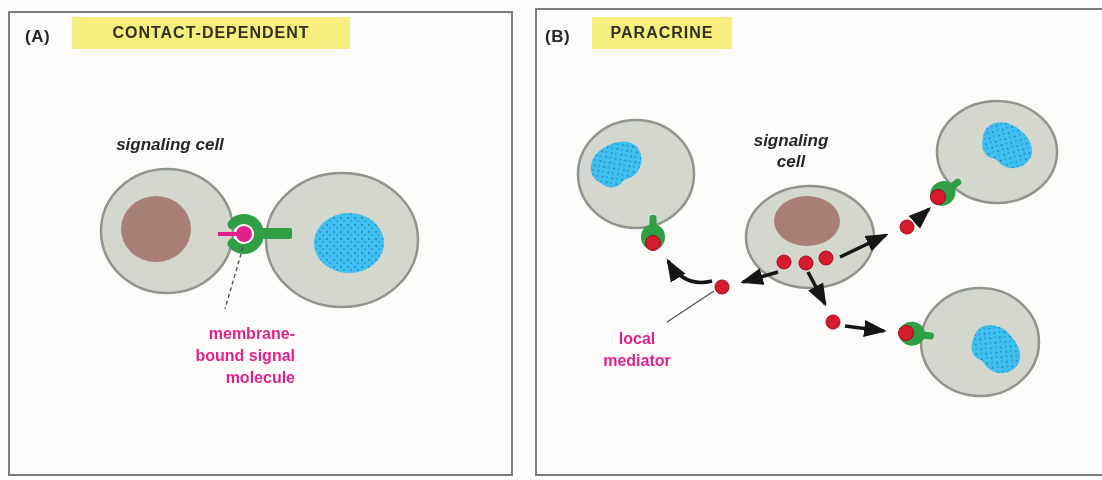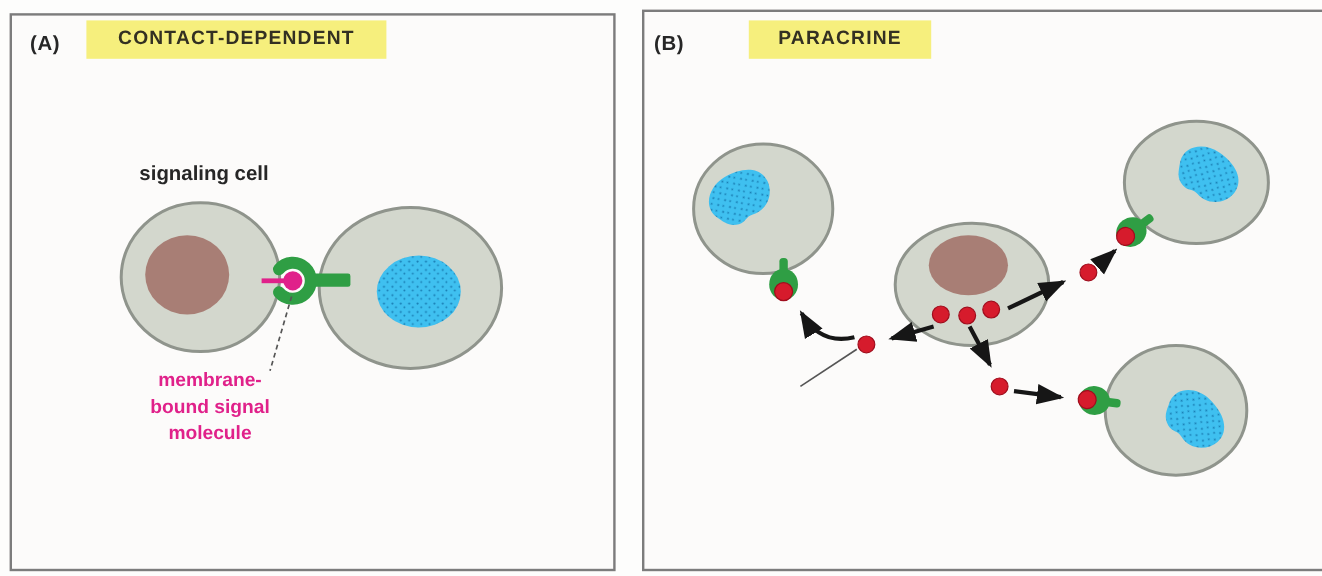--- a/index.html
+++ b/index.html
@@ -19,21 +19,21 @@
     position:absolute;font-size:17px;font-weight:bold;color:var(--text-dark);
     letter-spacing:0.5px;
   }
   .title-highlight{
     position:absolute;background:var(--highlight-yellow);
     font-size:16px;font-weight:bold;color:#333022;letter-spacing:1px;
     text-align:center;display:flex;align-items:center;justify-content:center;
   }
   .cell-label{
     position:absolute;font-size:17px;font-weight:bold;color:var(--text-dark);
-    text-align:center;line-height:21px;white-space:pre-line;width:160px;
+    text-align:center;line-height:21px;white-space:pre-line;width:160px;font-style:italic;
   }
   .magenta-label{
     position:absolute;font-size:16px;font-weight:bold;color:var(--magenta);
     text-align:center;line-height:22px;white-space:pre-line;
   }
   svg{position:absolute;left:0;top:0;}
   .cell-body{fill:var(--cytoplasm);stroke:var(--cell-outline);stroke-width:2.5;}
   .nucleus-brown{fill:var(--nucleus-brown);}
   .nucleus-blue{fill:url(#speckle);stroke:none;}
   .receptor{fill:var(--receptor-green);}
@@ -45,24 +45,24 @@
   .pointer-line{stroke:#555;stroke-width:1.4;fill:none;}
   .pointer-dashed{stroke:#555;stroke-width:1.4;fill:none;stroke-dasharray:4 3;}
 </style>
 </head>
 <body>
 
 <div id="canvas">
 
   <div class="panel" id="panel-a">
     <div class="panel-id" style="left:15px;top:14px;">(A)</div>
-    <div class="title-highlight" style="left:62px;top:4px;width:250px;height:32px;">CONTACT-DEPENDENT</div>
+    <div class="title-highlight" style="left:62px;top:4px;width:278px;height:32px;">CONTACT-DEPENDENT</div>
 
     <div class="cell-label" style="left:80px;top:121px;">signaling cell</div>
-    <div class="magenta-label" style="left:45px;top:294px;width:240px;">membrane-
+    <div class="magenta-label" style="left:45px;top:310px;width:240px;text-align:right;">membrane-
 bound signal
 molecule</div>
 
     <svg width="501" height="461" viewBox="0 0 501 461">
       <defs>
         <pattern id="speckle" width="7" height="7" patternUnits="userSpaceOnUse">
           <rect width="7" height="7" fill="var(--nucleus-blue)"></rect>
           <circle cx="2" cy="2" r="0.9" fill="var(--nucleus-blue-speckle)"></circle>
           <circle cx="5" cy="5" r="0.8" fill="var(--nucleus-blue-speckle)"></circle>
         </pattern>
@@ -79,22 +79,26 @@
 
       <path class="receptor-arc" d="M 222.5 211.4 A 15 15 0 1 1 222.5 230.6"></path>
       <rect class="receptor" x="248" y="215" width="34" height="11" rx="2"></rect>
 
       <line class="pointer-dashed" x1="233" y1="234" x2="215" y2="296"></line>
     </svg>
   </div>
 
   <div class="panel" id="panel-b">
     <div class="panel-id" style="left:8px;top:17px;">(B)</div>
-    <div class="title-highlight" style="left:55px;top:7px;width:152px;height:32px;margin-left:32px;">PARACRINE</div>
+    <div class="title-highlight" style="left:55px;top:7px;width:140px;height:32px;">PARACRINE</div>
 
+    <div class="cell-label" style="left:174px;top:120px;">signaling
+cell</div>
+    <div class="magenta-label" style="left:20px;top:318px;width:160px;">local
+mediator</div>
 
     <svg width="568" height="464" viewBox="0 0 568 464">
       <defs>
         <marker id="ah" viewBox="0 0 8 6" refX="7" refY="3" markerWidth="6.5" markerHeight="6" orient="auto-start-reverse">
           <path d="M0,0 L8,3 L0,6 Z" fill="#161616"></path>
         </marker>
         <g id="bean">
           <path d="M -26,2 C -30,-12 -16,-22 -2,-21 C 14,-20 28,-12 26,2
                    C 24,14 12,22 0,18 C -6,16 -8,20 -14,18 C -22,15 -23,10 -26,2 Z"></path>
         </g>

